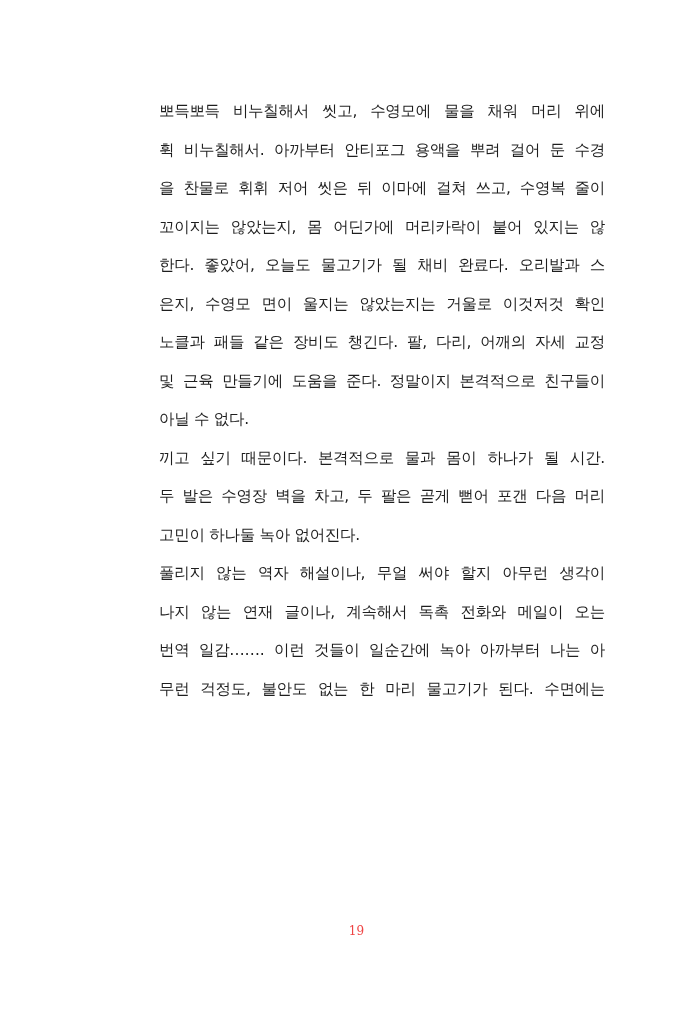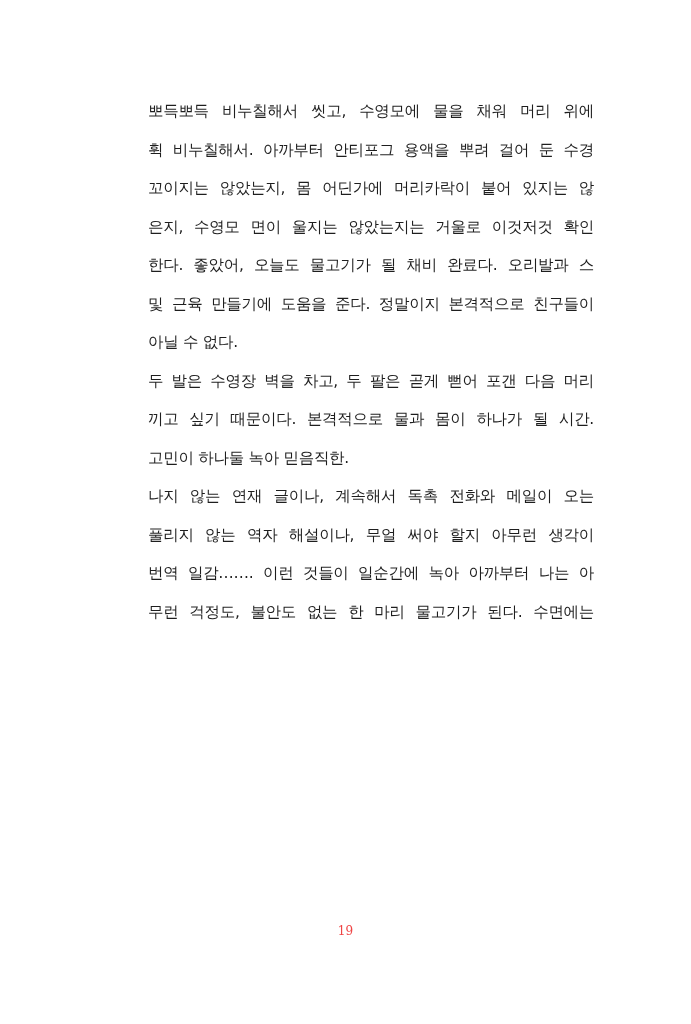--- a/index.html
+++ b/index.html
@@ -1,18 +1,18 @@
 <!DOCTYPE html>
 <html><head>
 <meta charset="utf-8">
 <style>
   html, body { margin: 0; padding: 0; background: #ffffff; }
   body { width: 691px; height: 1024px; position: relative; overflow: hidden; }
   .page {
-    position: absolute; left: 0; top: 0; width: 586px; height: 1024px;
+    position: absolute; left: 11px; top: 0; width: 586px; height: 1024px;
     background: #ffffff;
   }
   .text-block {
     position: absolute; left: 148px; top: 92px; width: 446px;
     font-family: "DejaVu Sans", sans-serif;
     font-size: 15.5px; color: #1e1e1e;
   }
   .line {
     height: 38.5px; line-height: 38.5px; white-space: nowrap;
     text-align: justify; text-align-last: justify;
@@ -28,35 +28,37 @@
 </style>
 </head>
 <body>
 
 <div class="page">
   <div class="text-block">
 
     <div>
       <div class="line">뽀득뽀득 비누칠해서 씻고, 수영모에 물을 채워 머리 위에</div>
       <div class="line">휙 비누칠해서. 아까부터 안티포그 용액을 뿌려 걸어 둔 수경</div>
+      <div class="line">을 찬물로 휘휘 저어 씻은 뒤 이마에 걸쳐 쓰고, 수영복 줄이</div>
       <div class="line">꼬이지는 않았는지, 몸 어딘가에 머리카락이 붙어 있지는 않</div>
+      <div class="line">한다. 좋았어, 오늘도 물고기가 될 채비 완료다. 오리발과 스</div>
       <div class="line">은지, 수영모 면이 울지는 않았는지는 거울로 이것저것 확인</div>
-      <div class="line">한다. 좋았어, 오늘도 물고기가 될 채비 완료다. 오리발과 스</div>
+      <div class="line">노클과 패들 같은 장비도 챙긴다. 팔, 다리, 어깨의 자세 교정</div>
       <div class="line">및 근육 만들기에 도움을 준다. 정말이지 본격적으로 친구들이</div>
       <div class="line last">아닐 수 없다.</div>
     </div>
 
     <div>
+      <div class="line">끼고 싶기 때문이다. 본격적으로 물과 몸이 하나가 될 시간.</div>
       <div class="line">두 발은 수영장 벽을 차고, 두 팔은 곧게 뻗어 포갠 다음 머리</div>
-      <div class="line">끼고 싶기 때문이다. 본격적으로 물과 몸이 하나가 될 시간.</div>
-      <div class="line last">고민이 하나둘 녹아 믿음직한.</div>
+      <div class="line last">고민이 하나둘 녹아 없어진다.</div>
     </div>
 
     <div>
+      <div class="line">풀리지 않는 역자 해설이나, 무얼 써야 할지 아무런 생각이</div>
       <div class="line">나지 않는 연재 글이나, 계속해서 독촉 전화와 메일이 오는</div>
-      <div class="line">풀리지 않는 역자 해설이나, 무얼 써야 할지 아무런 생각이</div>
       <div class="line">번역 일감……. 이런 것들이 일순간에 녹아 아까부터 나는 아</div>
       <div class="line">무런 걱정도, 불안도 없는 한 마리 물고기가 된다. 수면에는</div>
     </div>
   </div>
 
   <div class="page-number">19</div>
 </div>
 
 </body></html>

